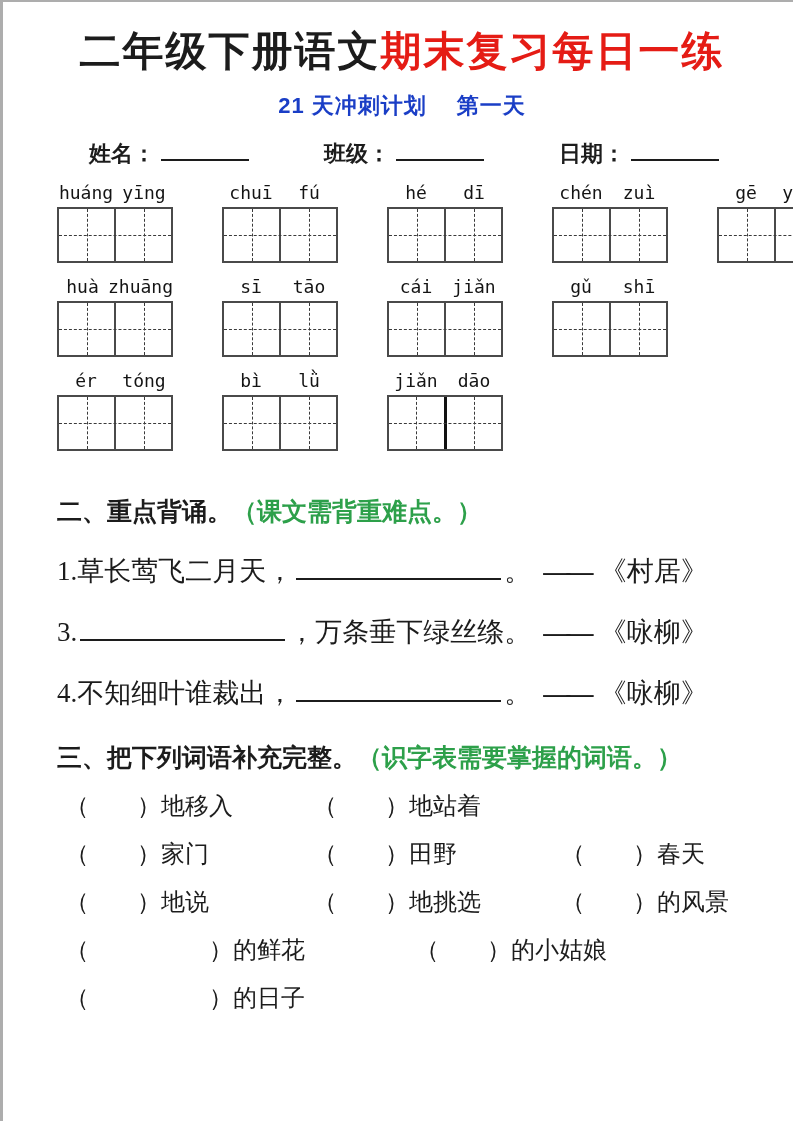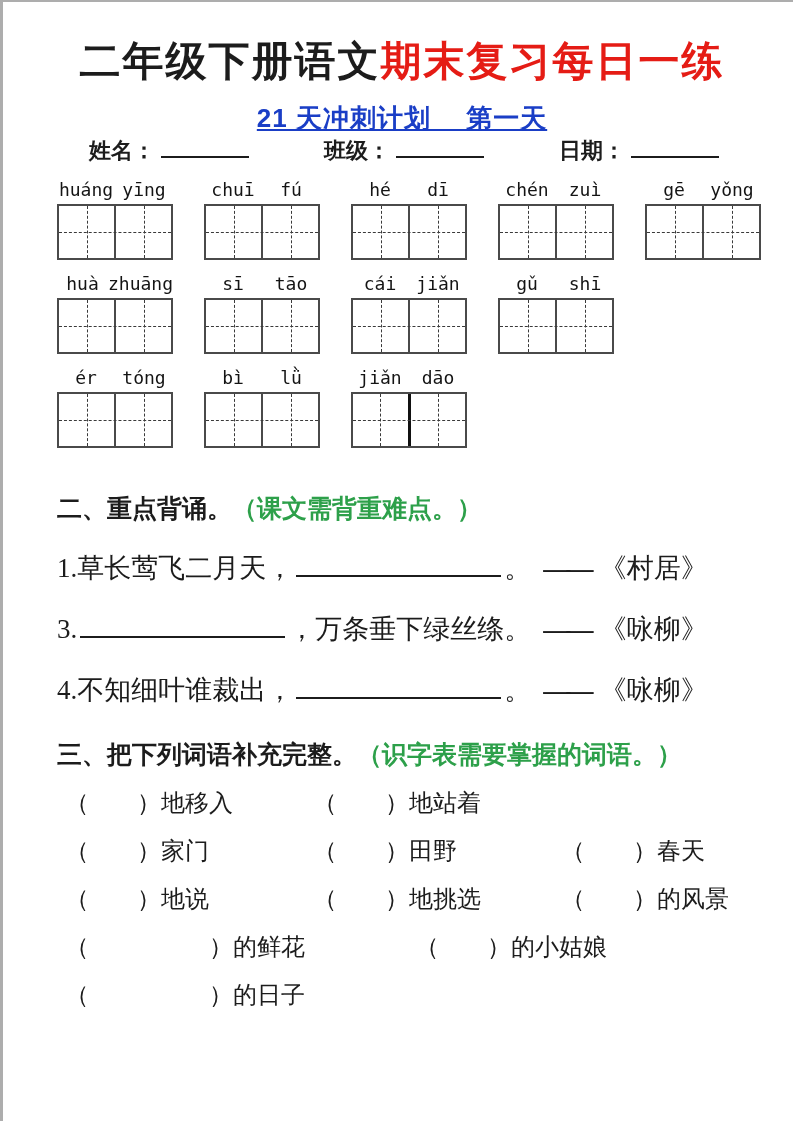--- a/index.html
+++ b/index.html
@@ -1,55 +1,55 @@
 <!DOCTYPE html>
 <html><head>
 <meta charset="utf-8">
 <style>
   html,body{margin:0;padding:0;}
   body{
     width:793px;height:1121px;background:#ffffff;overflow:hidden;
     font-family:"Liberation Serif","DejaVu Serif",serif;color:#1c1c1c;
     box-shadow:inset 3px 2px 0 #adadad;
   }
-  .page{padding:24px 46px 0 57px;box-sizing:border-box;}
+  .page{padding:14px 46px 0 57px;box-sizing:border-box;}
 
   
   .title{
     text-align:center;font-size:41px;font-weight:bold;
     margin:10px 0 0 0;letter-spacing:2px;white-space:nowrap;
   }
   .title .red{color:#e51c15;}
   .subtitle{
     text-align:center;font-family:"Liberation Sans","DejaVu Sans",sans-serif;
-    font-weight:bold;font-size:26px;color:#1a3ec6;margin-top:12px;letter-spacing:1px;text-decoration:underline;
+    font-weight:bold;font-size:22px;color:#1a3ec6;margin-top:12px;letter-spacing:1px;
   }
 
   
   .info-row{
     display:flex;justify-content:space-between;align-items:flex-end;
-    margin:0 28px 0 32px;
+    margin:18px 28px 0 32px;
     font-family:"Liberation Sans","DejaVu Sans",sans-serif;
     font-weight:bold;font-size:22px;gap:32px;
   }
   .blank{display:inline-block;border-bottom:2px solid #1c1c1c;vertical-align:baseline;}
   .info-blank{width:88px;height:16px;margin-left:6px;}
 
   
   .sec-heading{
     font-family:"Liberation Sans","DejaVu Sans",sans-serif;
     font-weight:bold;font-size:25px;white-space:nowrap;
   }
   .sec1-heading{margin-top:16px;}
   .sec2-heading{margin-top:44px;}
   .sec3-heading{margin-top:30px;}
   .green{color:#2da04a;}
 
   
-  .pinyin-row{display:flex;gap:31px;margin-top:13px;}
+  .pinyin-row{display:flex;gap:49px;margin-top:13px;}
   .word-block{display:flex;flex-direction:column;align-items:center;}
   .pinyin{
     display:flex;width:116px;margin-bottom:4px;
     font-family:"DejaVu Sans Mono","DejaVu Sans",monospace;
     font-size:18px;color:#141414;
   }
   .pinyin span{flex:1;text-align:center;white-space:nowrap;}
   .word-grid{
     display:flex;position:relative;width:112px;height:52px;
     border:2px solid #4a4a4a;background:#fff;

